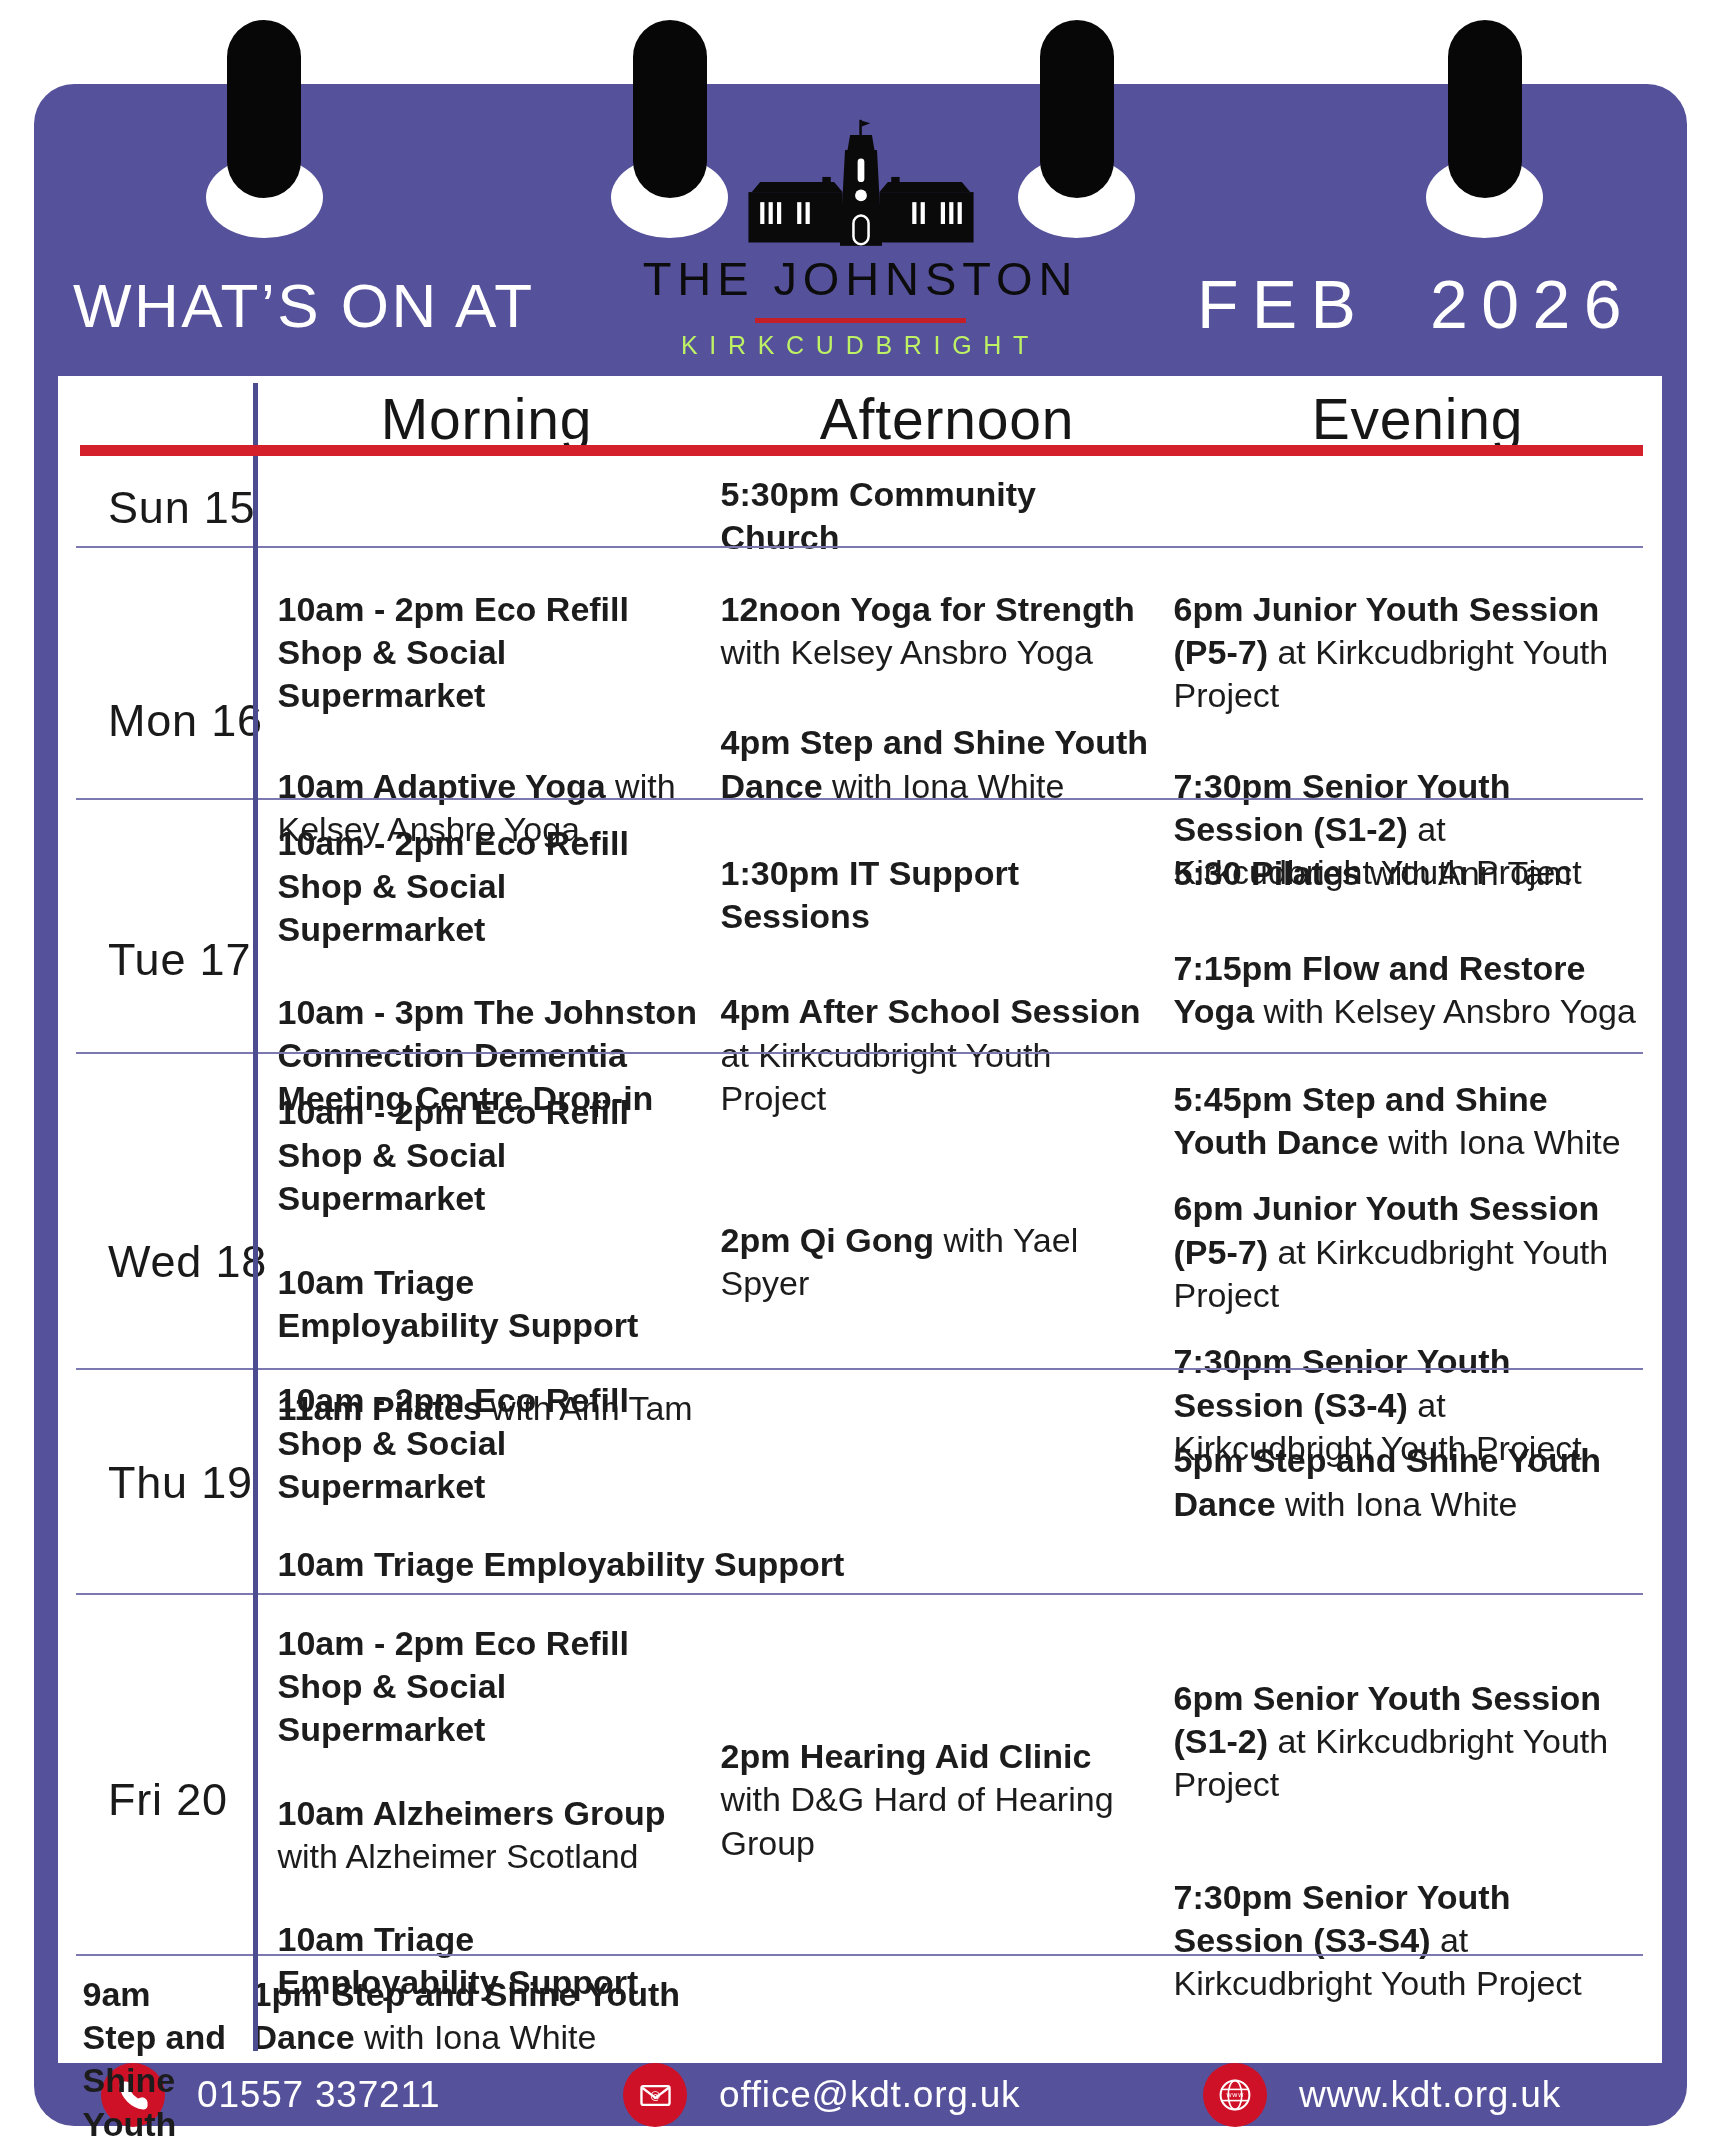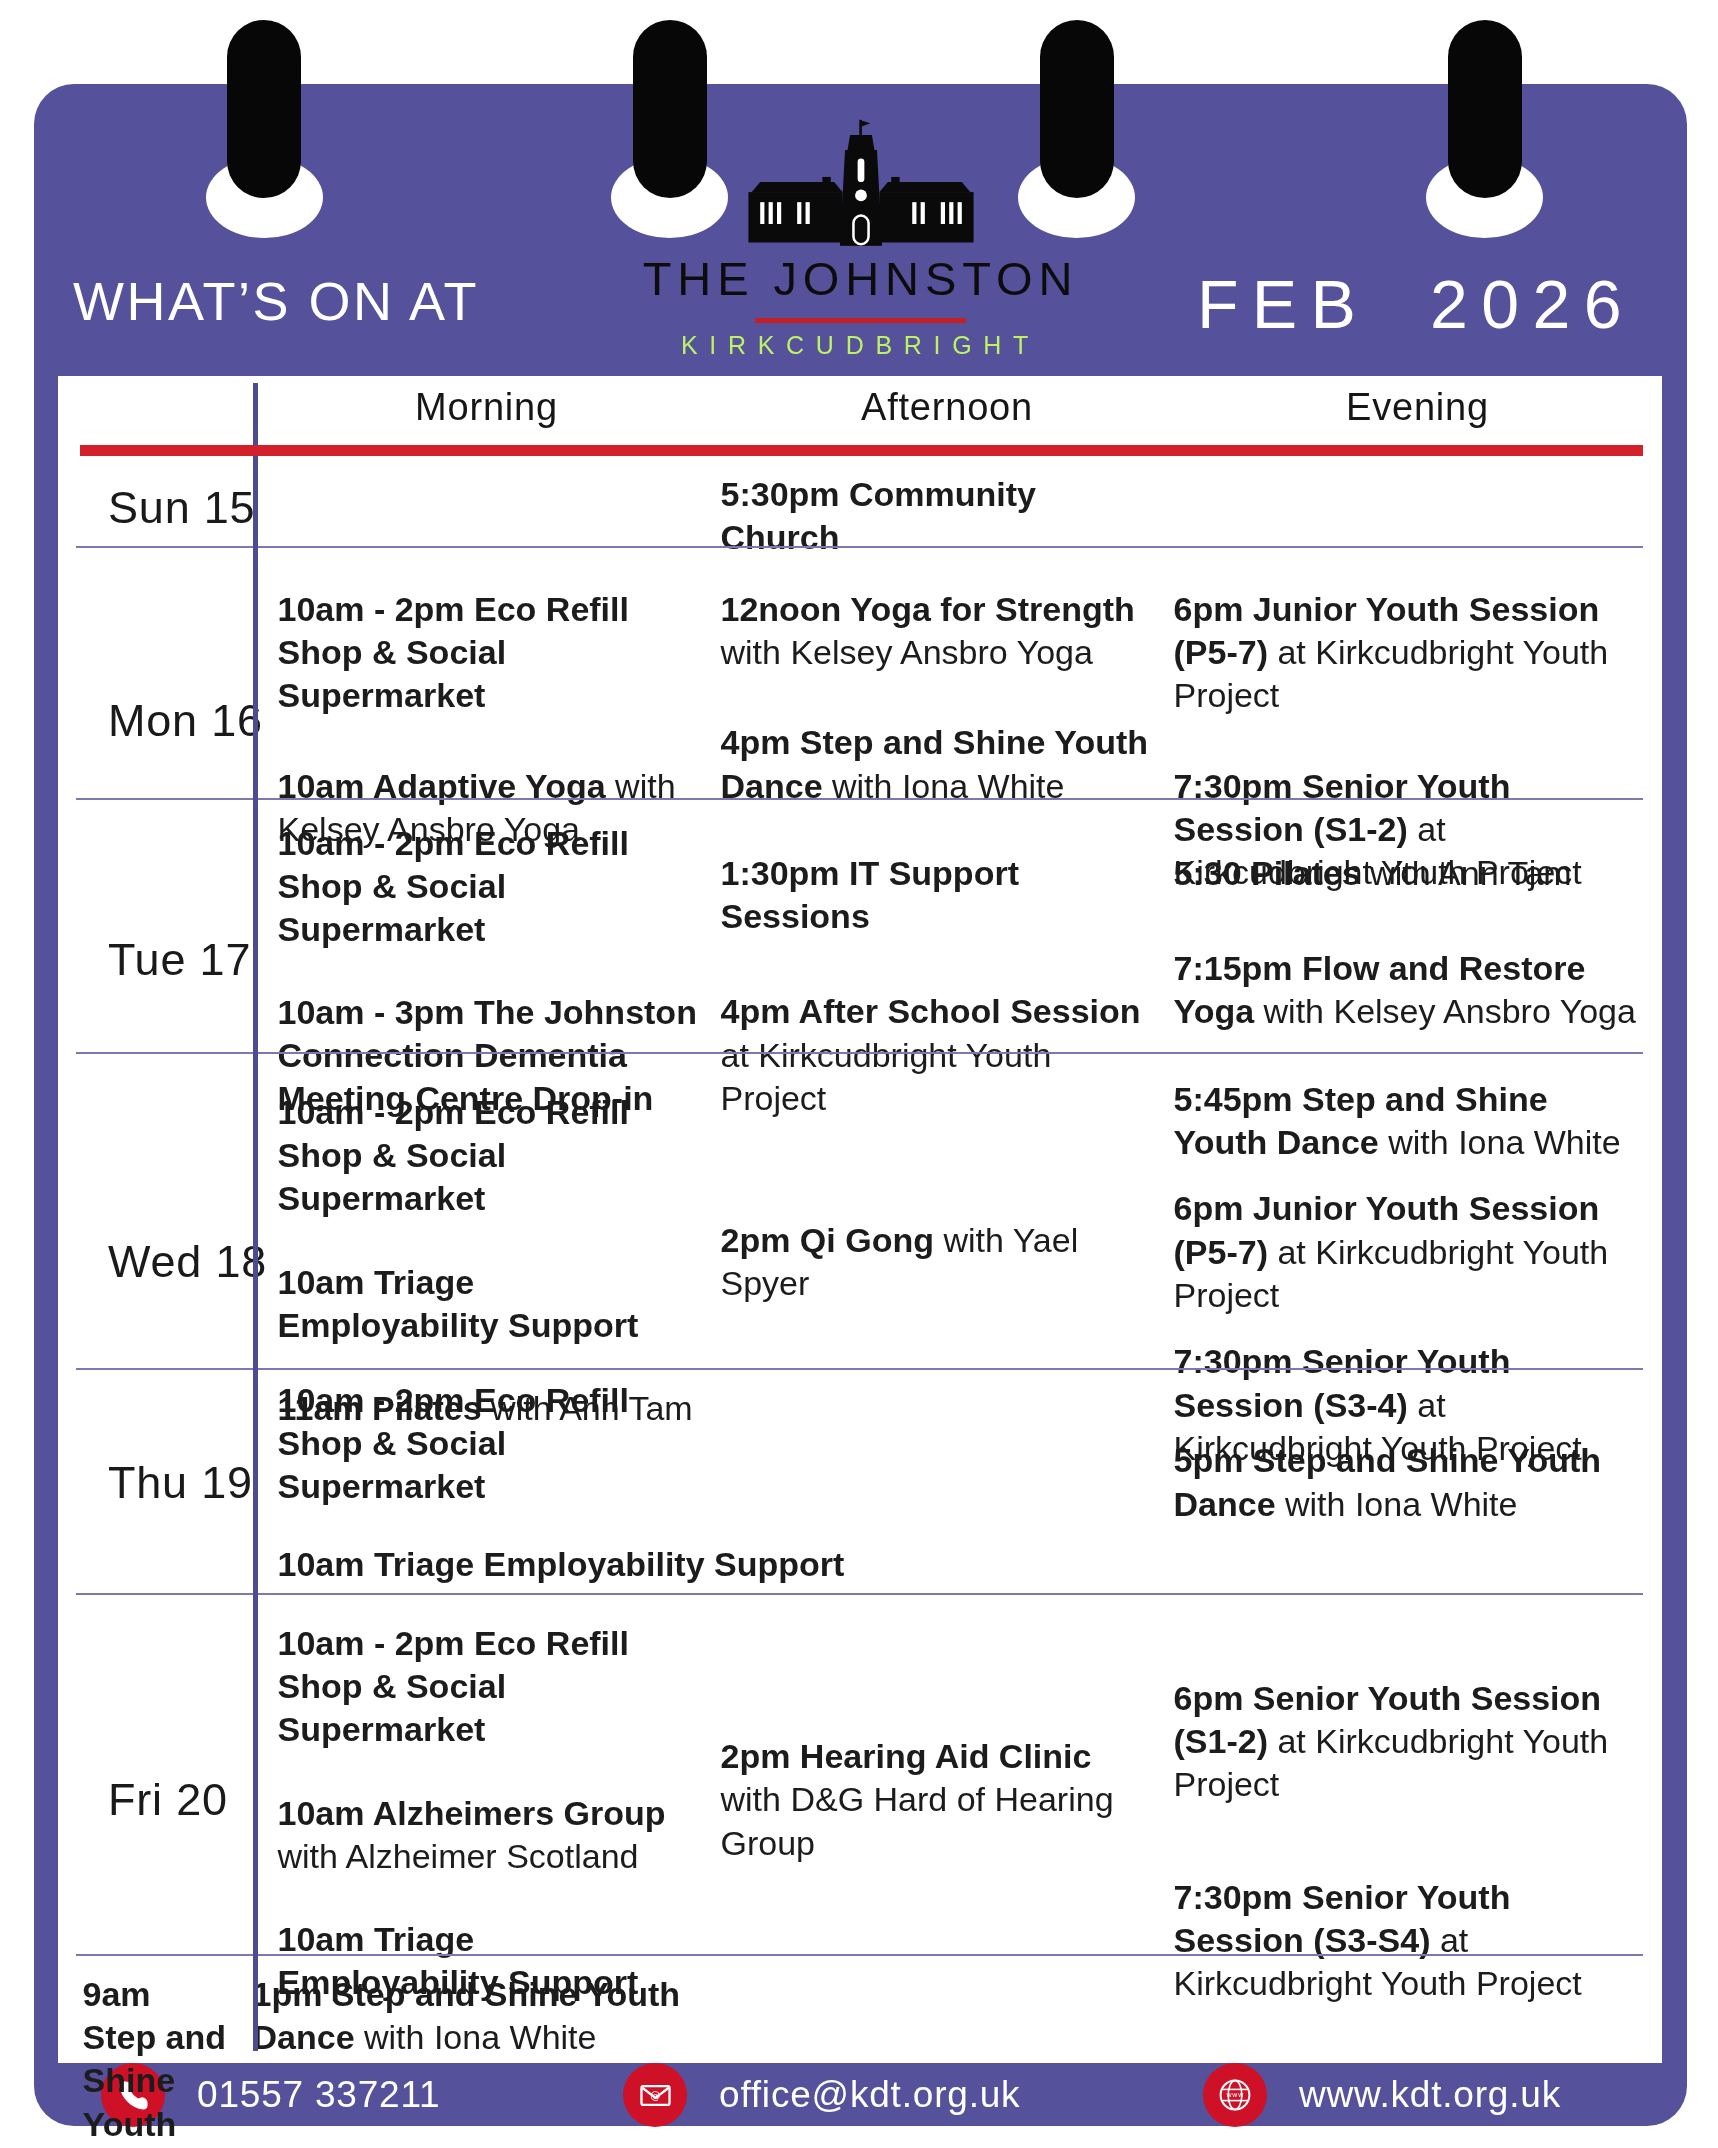--- a/index.html
+++ b/index.html
@@ -11,35 +11,35 @@
   .board { position:absolute; left:34px; top:84px; width:1653px; height:2042px;
            background:#55519B; border-radius:40px; }
 
   
   .hole { position:absolute; width:117px; height:81px; border-radius:50%; background:#ffffff; top:157px; z-index:3; }
   .clip { position:absolute; width:74px; height:178px; border-radius:37px; background:#070707; top:20px; z-index:4; }
   .hole.h1{left:206px}.hole.h2{left:611px}.hole.h3{left:1018px}.hole.h4{left:1426px}
   .clip.c1{left:227px}.clip.c2{left:633px}.clip.c3{left:1040px}.clip.c4{left:1448px}
 
   
-  .title { position:absolute; left:39px; top:186px; color:#ffffff; font-size:54px; font-weight:400; letter-spacing:2.5px; white-space:nowrap; }
+  .title { position:absolute; left:39px; top:186px; color:#ffffff; font-size:62px; font-weight:400; letter-spacing:2.5px; white-space:nowrap; }
   .month { position:absolute; right:52px; top:181px; color:#ffffff; font-size:68px; font-weight:400; letter-spacing:13.4px; word-spacing:28.5px; white-space:nowrap; }
   .logo { position:absolute; left:50%; transform:translateX(-50%); top:34px; width:470px; text-align:center; z-index:5; }
   .logo svg { display:block; margin:0 auto; }
   .logo-name { margin-top:5px; color:#0c0c0c; font-size:47px; font-weight:400; letter-spacing:5.9px; white-space:nowrap; }
   .logo-rule { width:211px; height:5px; background:#C41E26; margin:11.7px auto 8.4px auto; }
   .logo-town { color:#bef264; font-size:25px; font-weight:400; letter-spacing:11.7px; white-space:nowrap; }
 
   
   .panel { position:absolute; left:23.5px; top:292px; width:1604px; height:1687px; background:#ffffff; z-index:2; }
   .vline { position:absolute; left:195px; top:6.7px; bottom:11.7px; width:5px; background:#4C4C90; z-index:1; }
   .red-line { position:absolute; left:22px; right:18.5px; top:69px; height:11px; background:#D3202A; z-index:2; }
 
   .col-headers { position:absolute; left:0; top:3.4px; width:100%; display:grid; grid-template-columns:195px 468px 453px 1fr; }
-  .col-h { text-align:center; color:#161616; font-size:38px; font-weight:400; letter-spacing:0.8px; padding-top:6.7px; }
+  .col-h { text-align:center; color:#161616; font-size:57px; font-weight:400; letter-spacing:0.8px; padding-top:6.7px; }
 
   .rows { position:absolute; left:0; top:80px; width:100%; }
   .day-row { position:relative; display:grid; grid-template-columns:195px 468px 453px 1fr; }
   .day-row::after { content:''; position:absolute; left:18.5px; right:18.5px; bottom:0; height:2.5px; background:#7B79AF; }
   .row-sat::after { display:none; }
   .row-sun{height:92px}.row-mon{height:252px}.row-tue{height:254px}.row-wed{height:316px}
   .row-thu{height:225px}.row-fri{height:361px}.row-sat{height:115px}
 
   .day-label { display:flex; align-items:center; padding-left:28.5px; color:#1a1a1a; font-size:45px; font-weight:400; letter-spacing:0.8px; white-space:nowrap;margin-left:22px; }
   .cell { display:flex; flex-direction:column; gap:37px; color:#1c1c1c; font-size:34px; line-height:1.27; }

